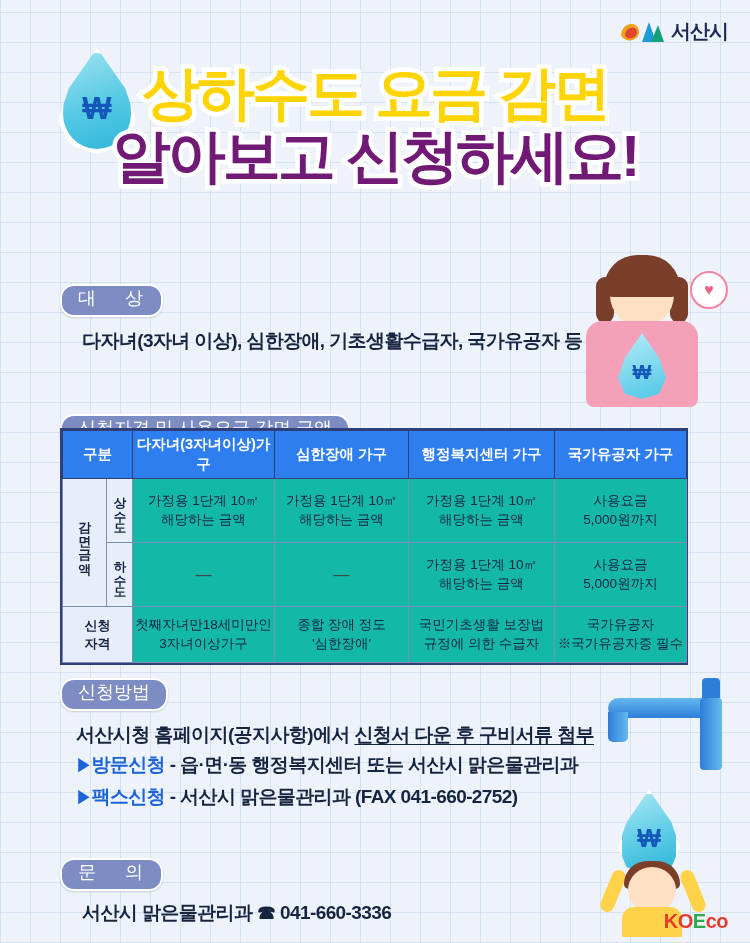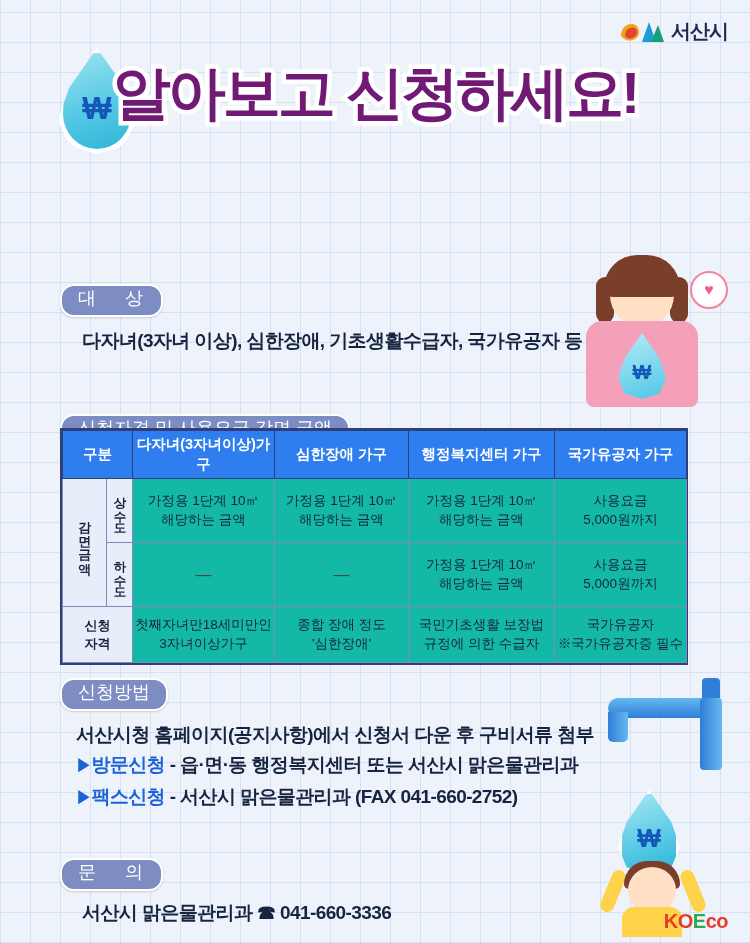--- a/index.html
+++ b/index.html
@@ -319,21 +319,21 @@
     position: absolute;
     right: 22px;
     bottom: 10px;
     font-size: 20px;
     font-weight: bold;
     color: #e43b2c;
     letter-spacing: -0.5px;
   }
   .koeco .g { color: #2fa84f; }
 
-  .underline { text-underline-offset: 3px; }
+  .underline { text-decoration: underline; text-underline-offset: 3px; }
   .blue { color: #1c63d8; }
   .arrow { color: #1c63d8; font-size: 16px; }
 </style>
 </head>
 <body>
 
 <div class="logo">
   <div class="logo-mark">
     <svg width="46" height="30" viewBox="0 0 46 30">
       <path d="M3 20 C3 6, 20 4, 21 15 C22 24, 10 27, 5 22 Z" fill="#f0a21e"></path>
@@ -342,20 +342,21 @@
       <path d="M33 26 L40 9 L46 26 Z" fill="#16a07a"></path>
     </svg>
   </div>
   <div class="logo-text">서산시</div>
 </div>
 
 <div class="waterdrop-title">
   <span>₩</span>
 </div>
 <div class="title-wrap">
+  <div class="title-line l1">상하수도 요금 감면</div>
   <div class="title-line l2">알아보고 신청하세요!</div>
 </div>
 
 <div class="person-top">
   <div class="p-hair2"></div>
     <div class="p-hair3"></div>
   <div class="p-head"></div>
   <div class="p-hair"></div>
   <div class="p-body"></div>
   <div class="p-drop">

